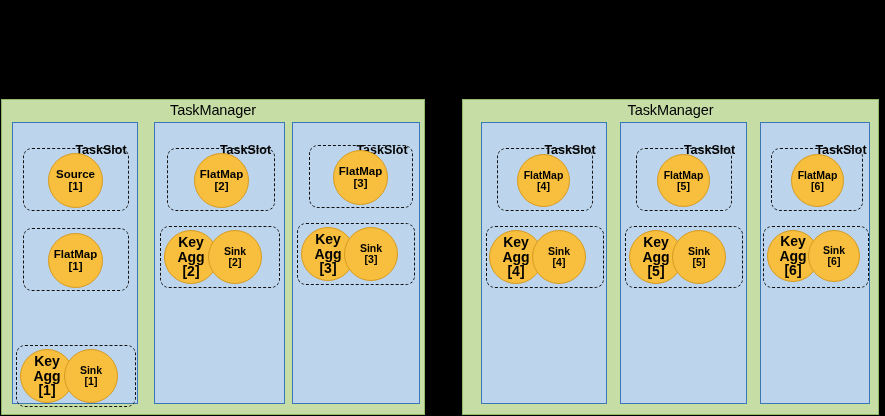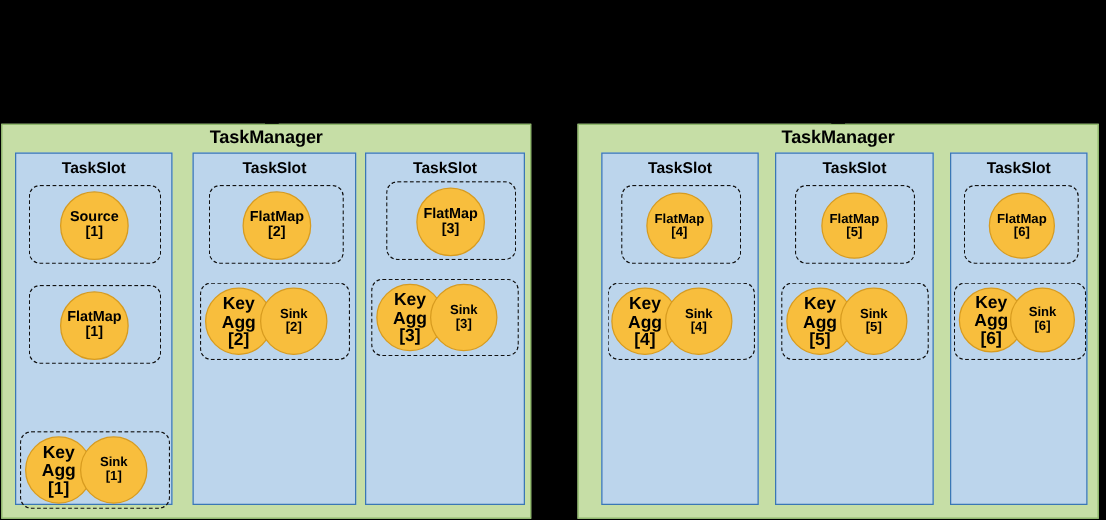--- a/index.html
+++ b/index.html
@@ -39,41 +39,42 @@
     border: 1px solid #8FB96B;
     box-sizing: border-box;
   }
   .tm-title {
     position: absolute;
     top: 2px;
     left: 0;
     width: 100%;
     text-align: center;
     font-size: 14.5px;
-    font-weight: bold;
+    font-weight: normal;
     color: #000000;
     letter-spacing: -0.1px;
   }
 
   
   .taskslot {
     position: absolute;
     background: #BCD5EC;
     border: 1.5px solid #3A77B5;
     box-sizing: border-box;
   }
   .ts-title {
     position: absolute;
-    top: 4px;
+    top: 20px;
     left: 0;
     width: 100%;
     text-align: center;
     font-size: 12.5px;
     font-weight: bold;
     color: #000000;
+    padding-left: 26px;
   }
 
   
   .chain {
     position: absolute;
     border: 1.6px dashed #111111;
     border-radius: 9px;
     box-sizing: border-box;
   }
 

